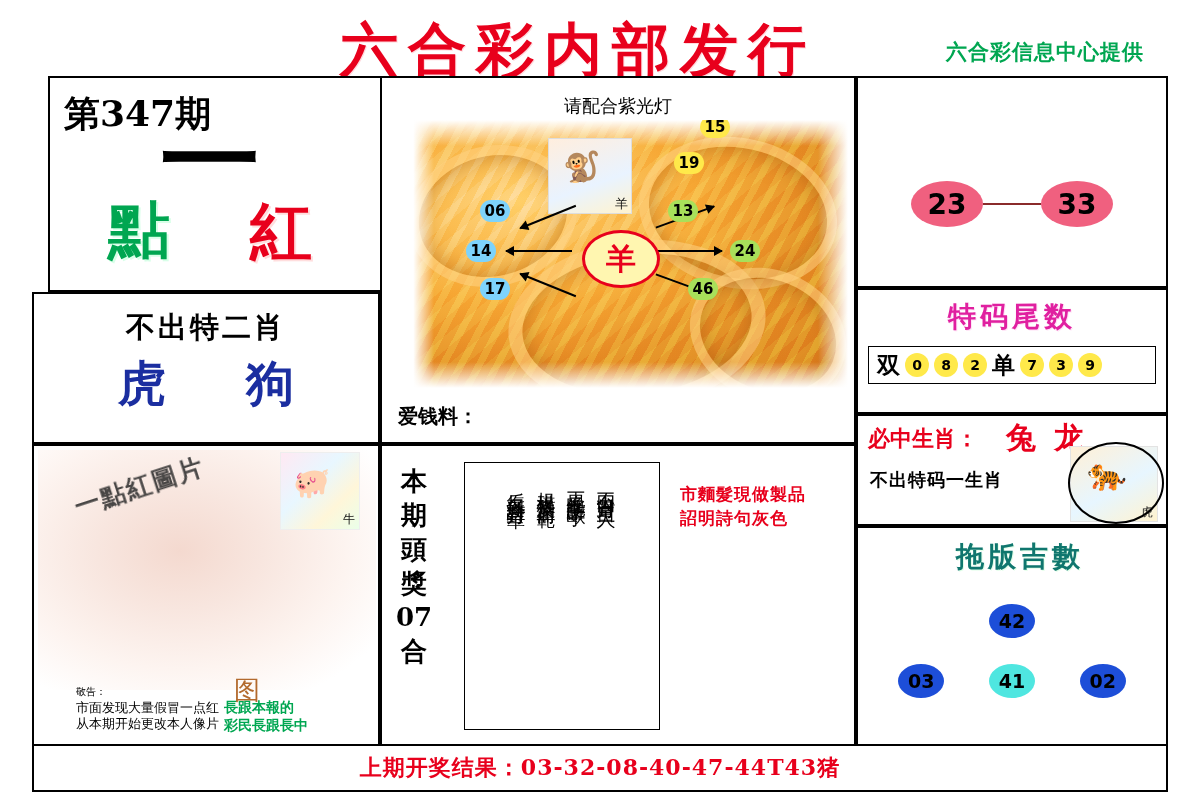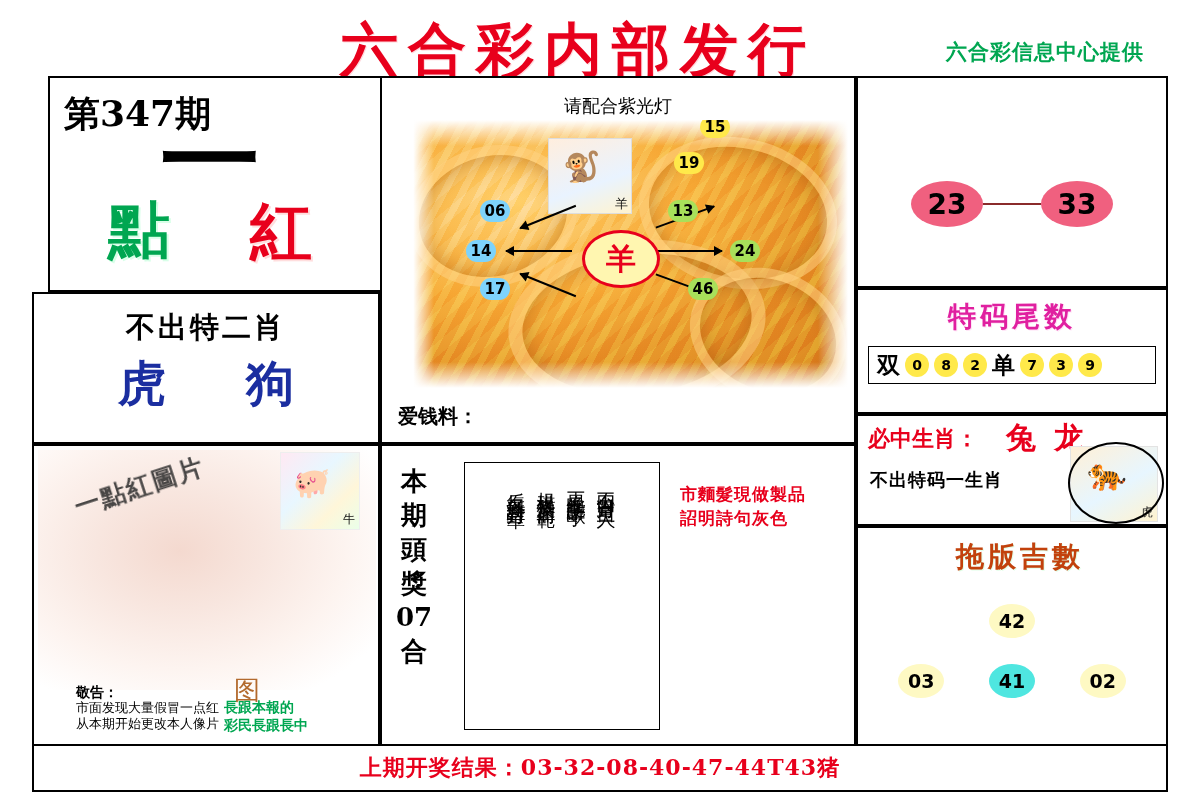--- a/index.html
+++ b/index.html
@@ -192,22 +192,22 @@
   .notice {
     position: absolute;
     left: 42px;
     bottom: 12px;
     font-family: "DejaVu Serif", serif;
     font-size: 13px;
     color: #000;
     line-height: 16px;
   }
   .notice .t {
-    font-size: 14px;
-    font-weight: bold;
+    font-size: 10px;
+    font-weight: normal;
   }
   .slogan {
     position: absolute;
     right: 24px;
     bottom: 10px;
     width: 130px;
     text-align: left;
     font-family: "DejaVu Serif", serif;
     font-size: 14px;
     font-weight: bold;
@@ -569,21 +569,21 @@
     box-sizing: border-box;
   }
   
   .r4-title {
     position: absolute;
     left: 0; right: 0; top: 10px;
     text-align: center;
     font-family: "DejaVu Serif", serif;
     font-size: 28px;
     font-weight: bold;
-    color: #c2410c;
+    color: #0f766e;
     letter-spacing: 4px;
     text-shadow: 1px 1px 0 #e2ffe9;
     padding-left: 16px;
   }
   .lucky-top {
     position: absolute;
     left: 0; right: 0; top: 76px;
     display: flex;
     justify-content: center;
   }
@@ -599,21 +599,21 @@
     width: 46px; height: 34px;
     border-radius: 50%;
     font-family: "DejaVu Sans", sans-serif;
     font-size: 19px;
     font-weight: bold;
     color: #000;
     display: flex;
     align-items: center;
     justify-content: center;
   }
-  .ball.pink { background: #fef9c3; }
+  .ball.pink { background: #1d4ed8; }
   .ball.cyan { background: #4fe6e0; }
 </style>
 </head>
 <body>
 
 <div id="page">
 
   <div class="hdr-title">六合彩内部发行</div>
   <div class="hdr-sub">六合彩信息中心提供</div>
 

